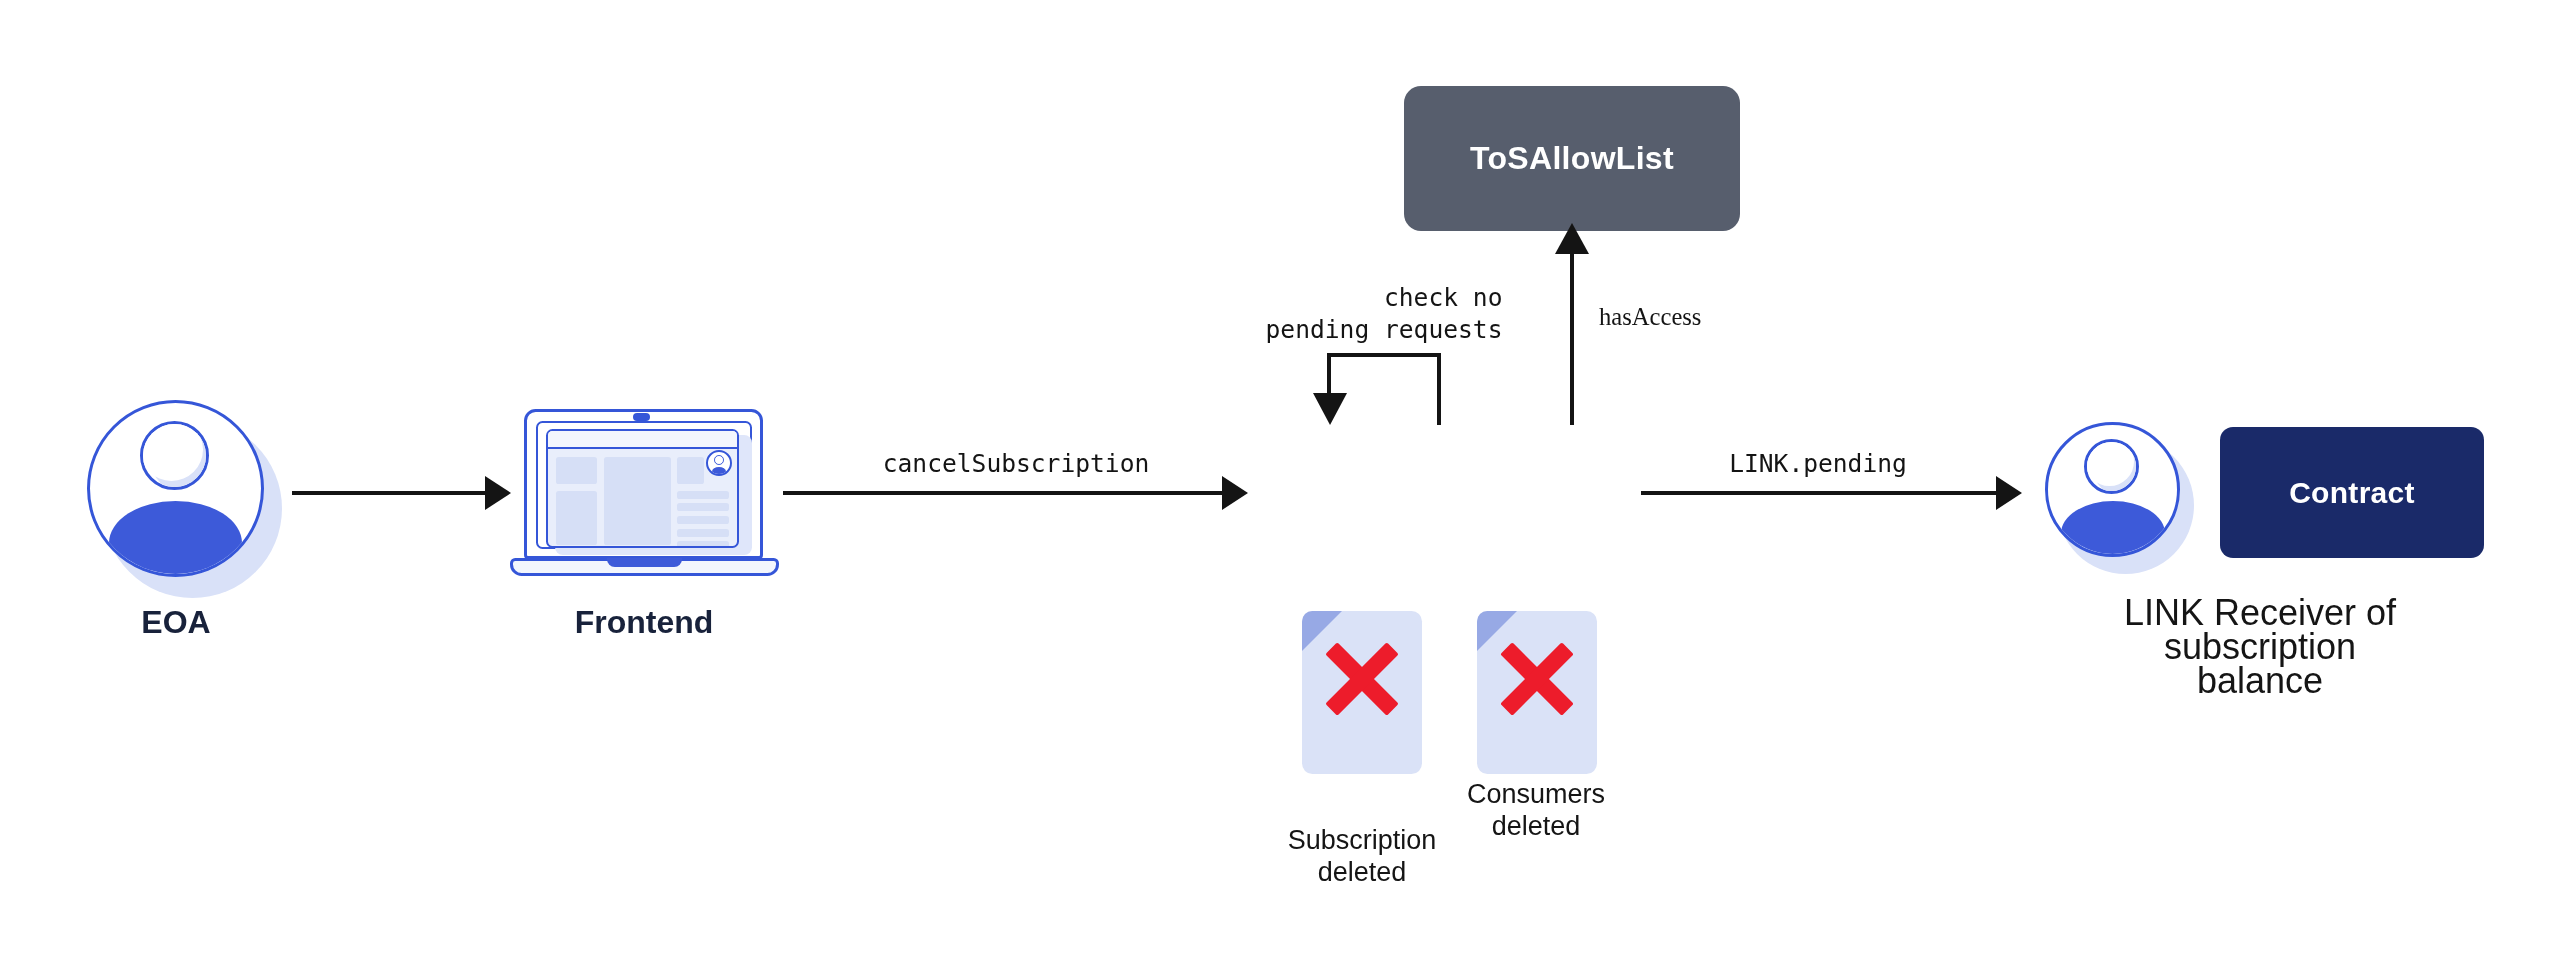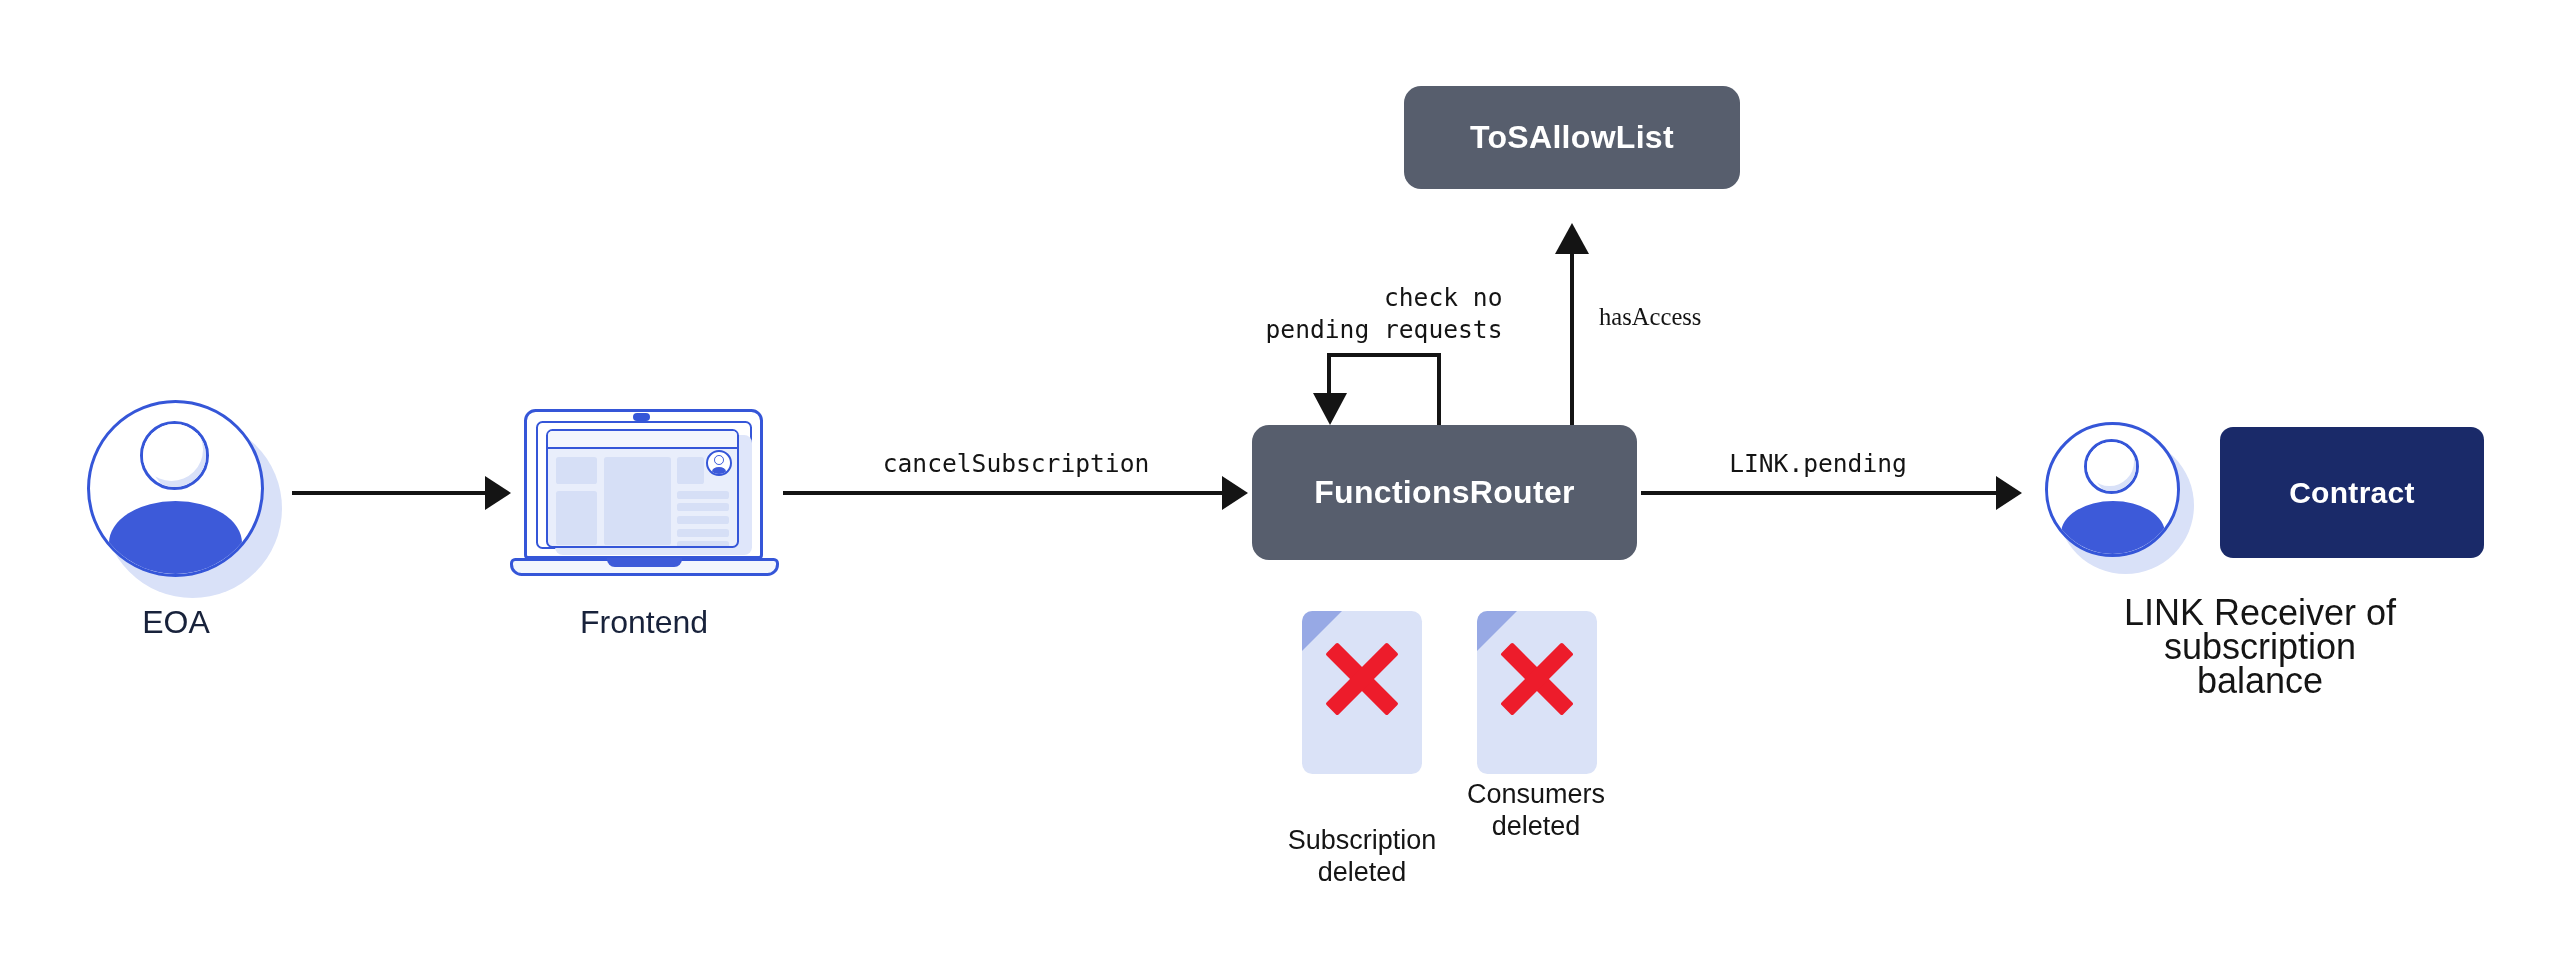--- a/index.html
+++ b/index.html
@@ -19,21 +19,21 @@
     border-left:17px solid transparent;border-right:17px solid transparent;
     border-bottom:31px solid var(--c-line-black,#141414);}
   .head-down{position:absolute;width:0;height:0;
     border-left:17px solid transparent;border-right:17px solid transparent;
     border-top:32px solid var(--c-line-black,#141414);}
   .mlabel{position:absolute;font-family:"DejaVu Sans Mono","Liberation Mono",monospace;
     font-size:24.6px;font-weight:500;color:var(--c-line-black,#141414);white-space:nowrap;}
   .center-xy{transform:translate(-50%,-50%);}
   .center-y{transform:translateY(-50%);}
   .node-caption{position:absolute;transform:translateX(-50%);text-align:center;
-    font-weight:400;font-size:32px;color:var(--c-label-navy,#18223b);white-space:nowrap;}
+    font-weight:700;font-size:32px;color:var(--c-label-navy,#18223b);white-space:nowrap;}
   .small-caption{position:absolute;transform:translateX(-50%);text-align:center;
     font-weight:500;font-size:27px;line-height:32px;color:var(--c-caption-black,#151515);}
 
   
   .avatar-shadow{position:absolute;border-radius:50%;background:var(--c-light-blue,#d9e1f8);}
   .avatar-body{position:absolute;border-radius:50%;background:#fff;overflow:hidden;
     border:3.9px solid var(--c-blue-stroke,#3556d8);box-sizing:content-box;}
   .avatar-head{position:absolute;border-radius:50%;background:#fff;overflow:hidden;
     border:3.9px solid var(--c-blue-stroke,#3556d8);z-index:2;}
   .head-shade{position:absolute;border-radius:50%;background:var(--c-light-blue,#d9e1f8);}
@@ -111,23 +111,22 @@
     </div>
     <div class="lt-base" style="left:0px;top:150px;width:263px;height:11.6px;"></div>
     <div class="lt-notch" style="left:97px;top:150px;width:75px;height:9px;"></div>
   </div>
   <div class="node-caption" style="left:644px;top:604px;">Frontend</div>
 
   <div class="hline" style="left:783px;top:491px;width:439px;"></div>
   <div class="head-right" style="left:1222px;top:476px;"></div>
   <div class="mlabel center-xy" style="left:1016px;top:463px;">cancelSubscription</div>
 
-  <div class="node-box" style="left:1404px;top:86px;width:336px;height:103px;font-size:32px;">ToSAllowList</div>
+  <div class="node-box" style="left:1404px;top:86px;width:336px;height:145px;font-size:32px;">ToSAllowList</div>
 
-  <div class="node-box" style="left:1252px;top:425px;width:385px;height:135px;font-size:32px;">FunctionsRouter</div>
 
   <div class="vline" style="left:1437px;top:353px;height:72px;"></div>
   <div class="hline" style="left:1327px;top:353px;width:114px;"></div>
   <div class="vline" style="left:1327px;top:353px;height:40px;"></div>
   <div class="head-down" style="left:1313px;top:393px;"></div>
   <div class="mlabel" style="left:1384px;top:282px;transform:translateX(-50%);text-align:right;line-height:32px;">
     <div>check no</div>
     <div>pending requests</div>
   </div>
 

